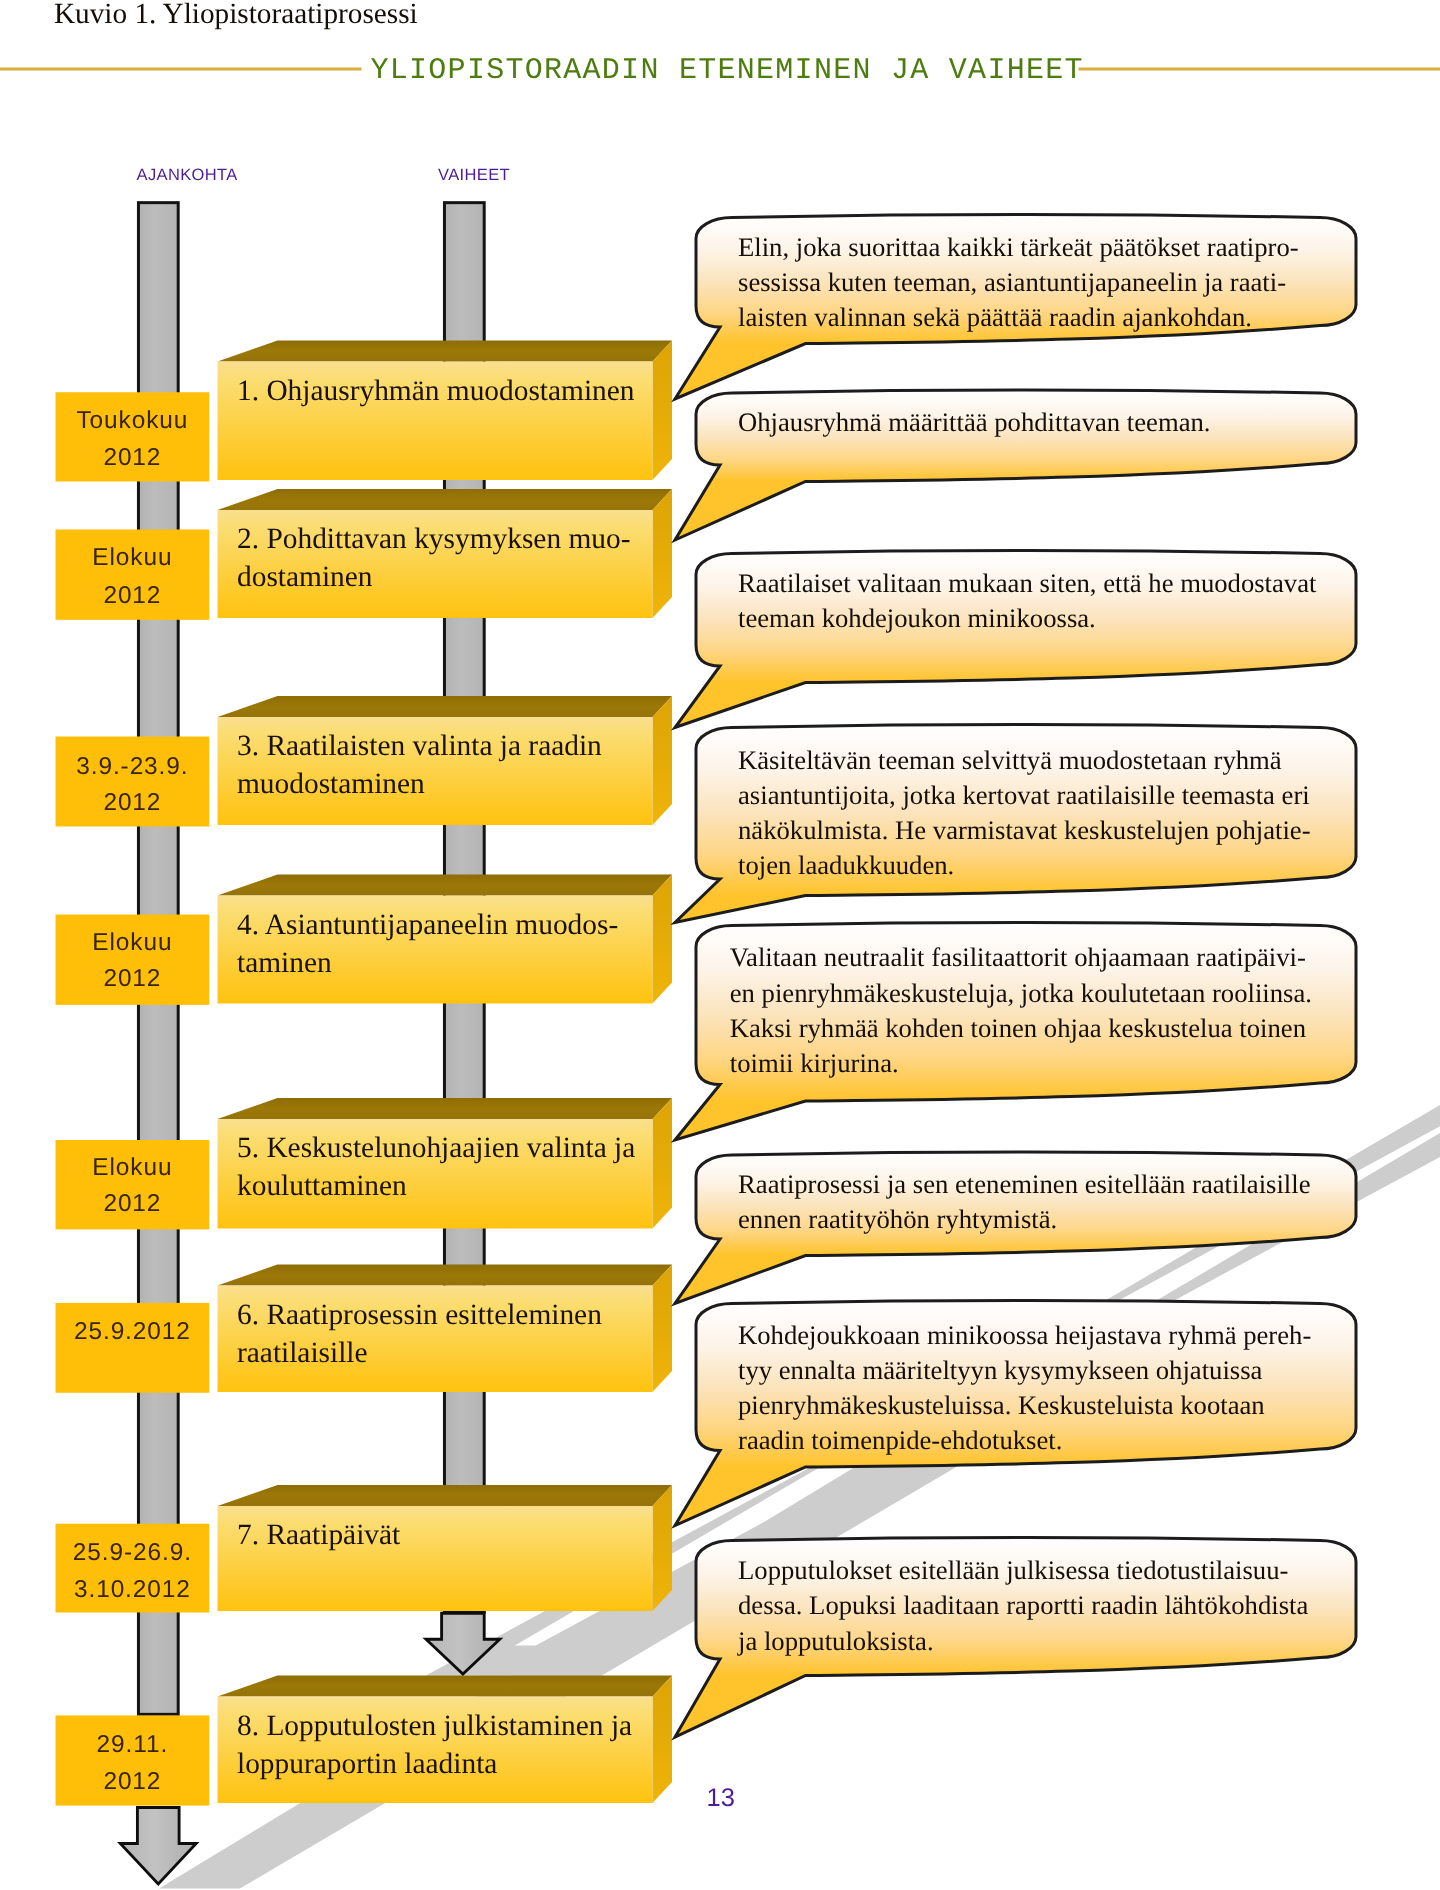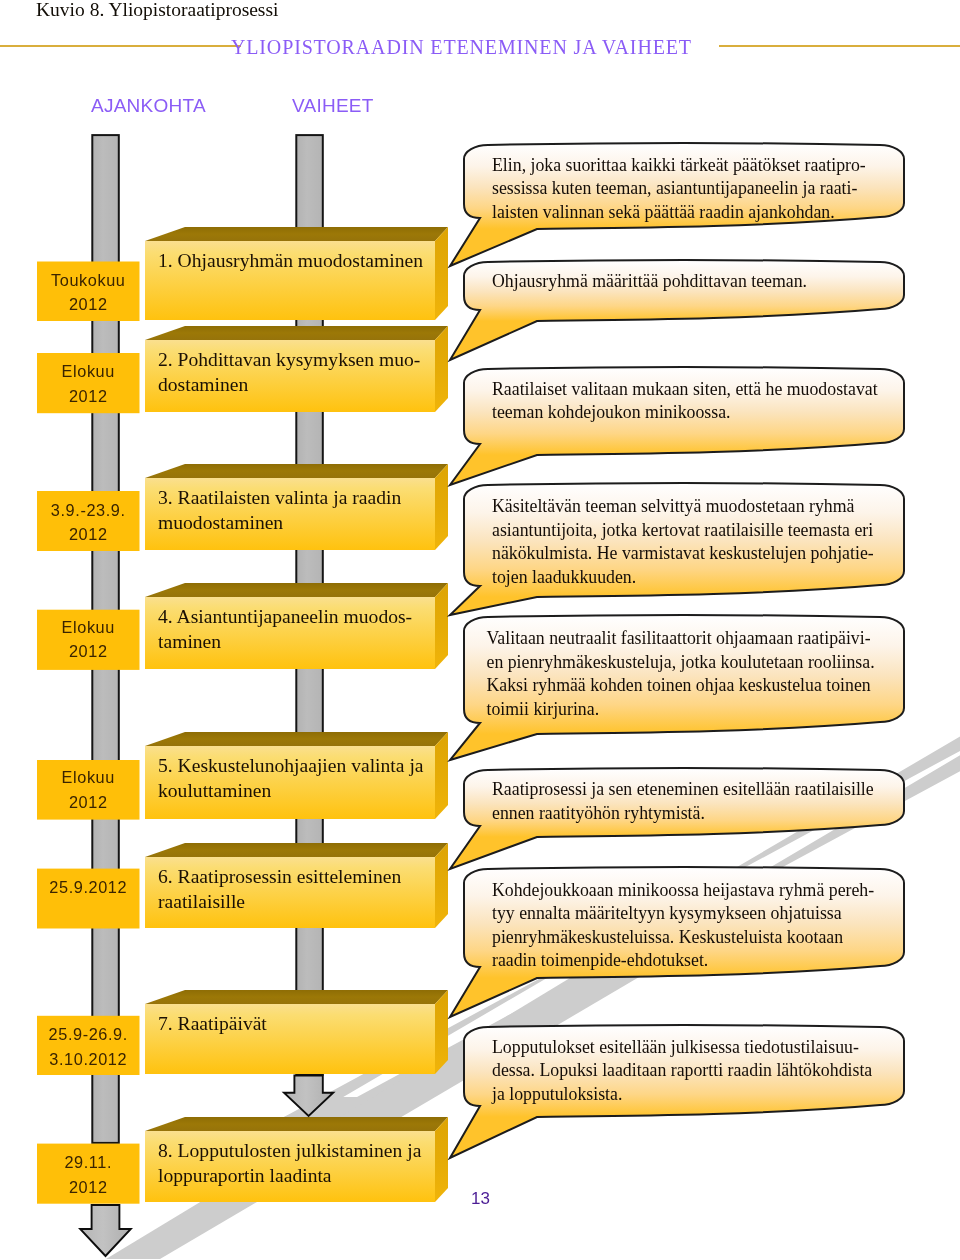--- a/index.html
+++ b/index.html
@@ -4,35 +4,35 @@
 <title>Kuvio 1. Yliopistoraatiprosessi</title>
 <style>
 html,body{margin:0;padding:0;background:#ffffff;}
 body{width:960px;height:1260px;position:relative;overflow:hidden;
      font-family:"Liberation Serif",serif;}
 #stage{position:absolute;left:0;top:0;width:960px;height:1260px;background:#fff;}
 .caption{position:absolute;left:36px;top:-1px;font-size:19.5px;color:#120d06;white-space:nowrap;}
 .rule{position:absolute;height:2px;background:#d9ae3c;top:45px;}
 .rule-left{left:0;width:241px;}
 .rule-right{left:719px;width:241px;}
-.dtitle{position:absolute;left:231px;top:36px;font-family:Liberation Serif, serif;
-        font-size:20px;letter-spacing:.85px;color:#8b5cf6;white-space:nowrap;}
-.colhead{position:absolute;font-family:"Liberation Sans",sans-serif;font-size:19px;
-         color:#8b5cf6;letter-spacing:.25px;white-space:nowrap;}
+.dtitle{position:absolute;left:247px;top:36px;font-family:Liberation Mono, monospace;
+        font-size:20px;letter-spacing:.85px;color:#4d7c0f;white-space:nowrap;}
+.colhead{position:absolute;font-family:"Liberation Sans",sans-serif;font-size:11px;
+         color:#4c1d95;letter-spacing:.25px;white-space:nowrap;margin-top:16px;}
 .pagenum{position:absolute;left:471px;top:1189px;font-family:"Liberation Sans",sans-serif;font-size:17px;color:#4c1d95;}
 svg{position:absolute;left:0;top:0;display:block;}
 .dtxt{font-family:"Liberation Sans",sans-serif;font-size:16.3px;letter-spacing:0.6px;fill:#3a2400;}
 .ptxt{font-family:"Liberation Serif",serif;font-size:19.6px;fill:#1a1004;}
 .btxt{font-family:"Liberation Serif",serif;font-size:17.8px;fill:#140d08;}
 </style>
 </head>
 <body>
 
 <div id="stage">
-<div class="caption">Kuvio 8. Yliopistoraatiprosessi</div>
+<div class="caption">Kuvio 1. Yliopistoraatiprosessi</div>
 <div class="rule rule-left"></div>
 <div class="rule rule-right"></div>
 <div class="dtitle">YLIOPISTORAADIN ETENEMINEN JA VAIHEET</div>
 <div class="colhead" style="left:91px;top:95px;">AJANKOHTA</div>
 <div class="colhead" style="left:292px;top:95px;text-align:right;">VAIHEET</div>
 <div class="pagenum">13</div>
 <svg width="960" height="1260" viewBox="0 0 960 1260">
 <defs>
 <linearGradient id="frontface" x1="0" y1="0" x2="0" y2="1">
           <stop offset="0" stop-color="#fadf8f"></stop>

